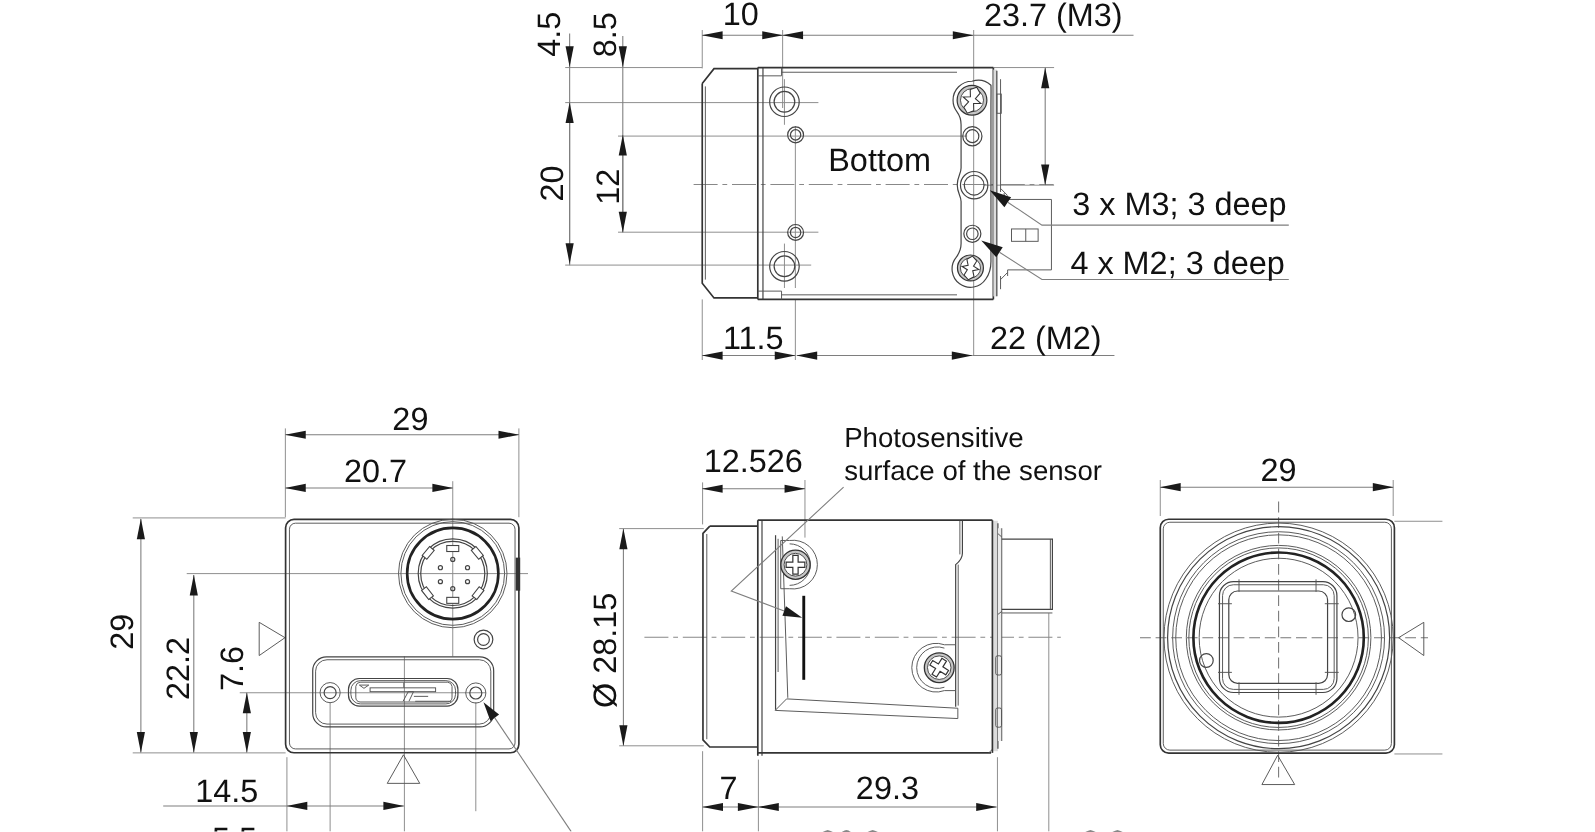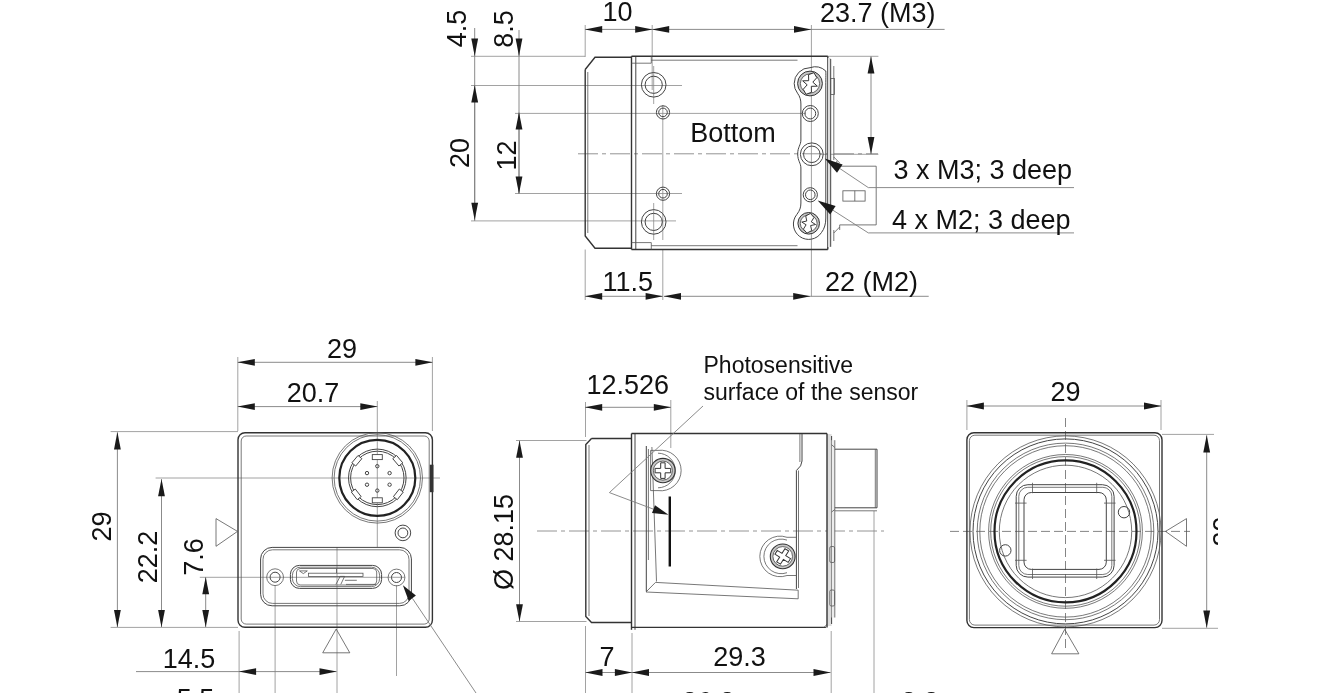--- a/index.html
+++ b/index.html
@@ -1,16 +1,16 @@
 <!DOCTYPE html>
 <html><head>
 <meta charset="utf-8">
 <style>
 html,body{margin:0;padding:0;background:#fff;}
-#page{position:relative;width:1202px;height:693px;overflow:hidden;padding-left:16px;}
+#page{position:relative;width:1202px;height:693px;overflow:hidden;}
 svg{position:absolute;left:0;top:0;}
 text{font-family:"Liberation Sans",sans-serif;fill:#111;}
 .dim{stroke:#7e7e7e;stroke-width:0.9;fill:none;}
 .ext{stroke:#8a8a8a;stroke-width:0.8;fill:none;}
 .cl{stroke:#888;stroke-width:0.9;fill:none;stroke-dasharray:20 4 4 4;}
 .clf{stroke:#777;stroke-width:0.9;fill:none;stroke-dasharray:9 4;}
 .b1{stroke:#333;stroke-width:1.4;fill:none;}
 .b2{stroke:#444;stroke-width:1;fill:none;}
 .b3{stroke:#555;stroke-width:0.8;fill:none;}
 .tx{font-size:27px;}

